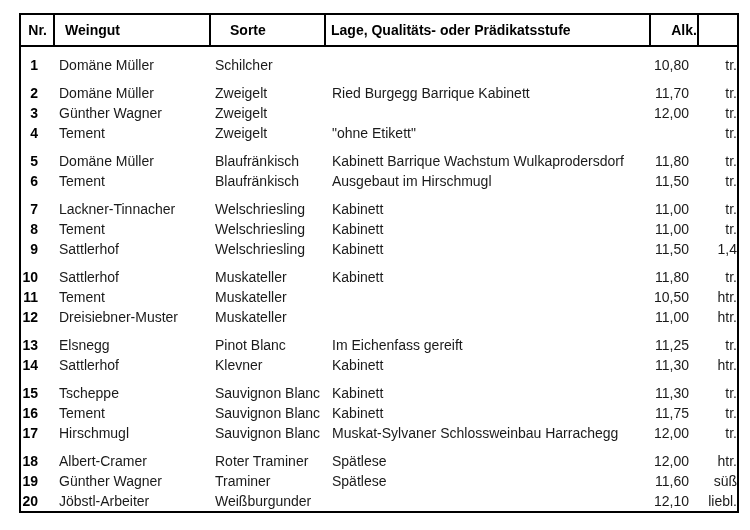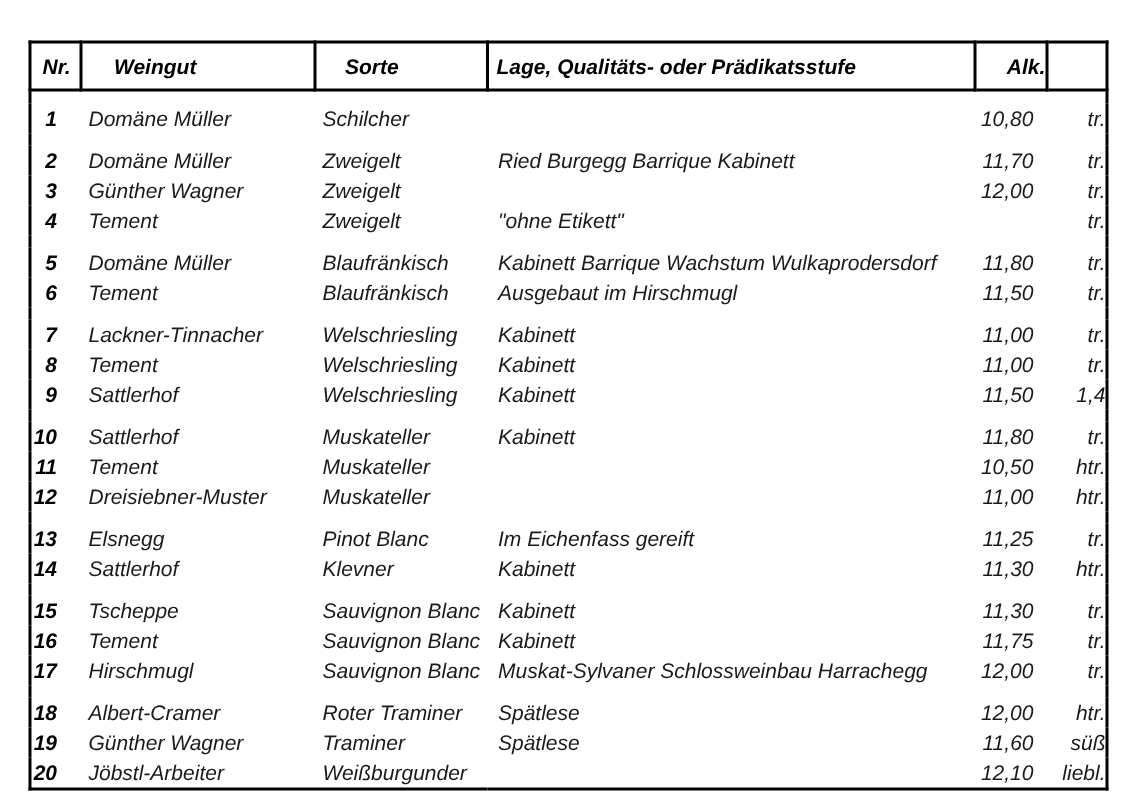--- a/index.html
+++ b/index.html
@@ -14,27 +14,26 @@
   }
   .canvas {
     position: relative;
     width: 750px;
     height: 530px;
     background: #ffffff;
   }
   table.wine-table {
     position: absolute;
     left: 19px;
-    top: 27px;
+    top: 13px;
     width: 718px;
     border-collapse: collapse;
     table-layout: fixed;
     border: 2px solid #000000;
     font-size: 14px;
-    font-style: italic;
   }
   thead th {
     border: 2px solid #000000;
     height: 30px;
     font-weight: bold;
     color: #000000;
     white-space: nowrap;
     overflow: hidden;
     padding: 0;
     vertical-align: middle;
@@ -45,21 +44,21 @@
     height: 20px;
     line-height: 20px;
     white-space: nowrap;
     overflow: visible;
     padding: 0;
     vertical-align: middle;
   }
   tr.spacer td { height: 8px; line-height: 8px; }
   
   th.h-nr   { text-align: right;  padding-right: 6px; }
-  th.h-weingut { text-align: left; padding-left: 21px; }
+  th.h-weingut { text-align: left; padding-left: 10px; }
   th.h-sorte   { text-align: left; padding-left: 19px; }
   th.h-lage    { text-align: left; padding-left: 5px; }
   th.h-alk  { text-align: center; padding-left: 20px; }
   th.h-rz   { text-align: center; padding-left: 46px; }
   td.c-nr   { text-align: right;  padding-right: 16px; font-weight: bold; color: #000000; }
   td.c-weingut { text-align: left; padding-left: 5px; }
   td.c-sorte   { text-align: left; padding-left: 5px; }
   td.c-lage    { text-align: left; padding-left: 7px; }
   td.c-alk  { text-align: right;  padding-right: 9px; }
   td.c-rz   { text-align: right; }

